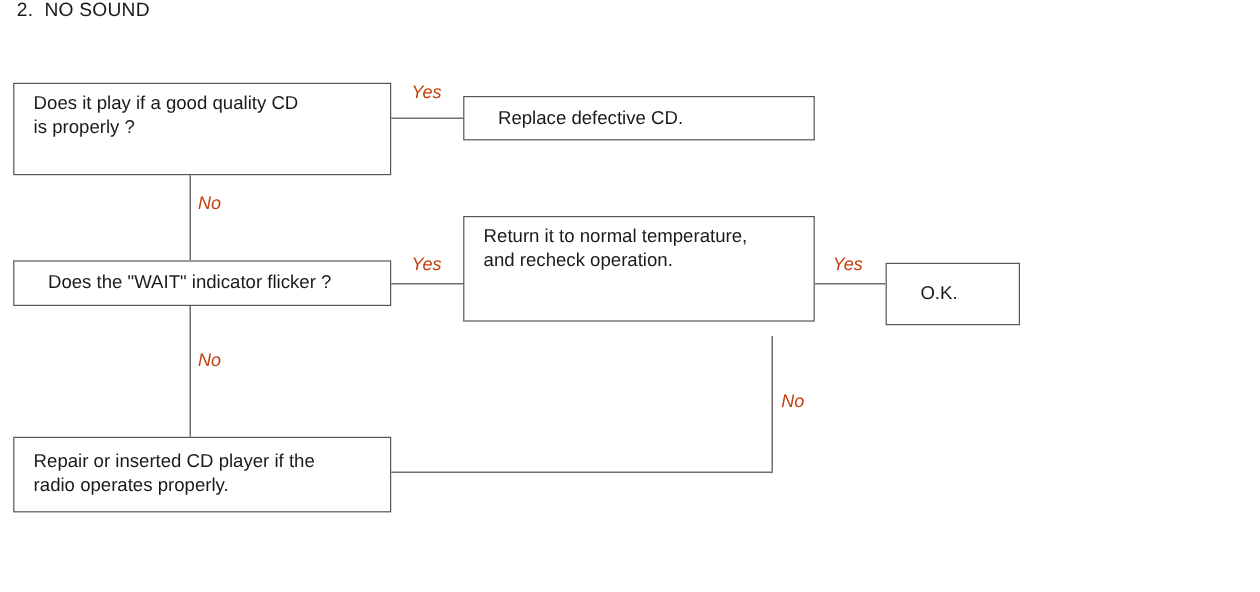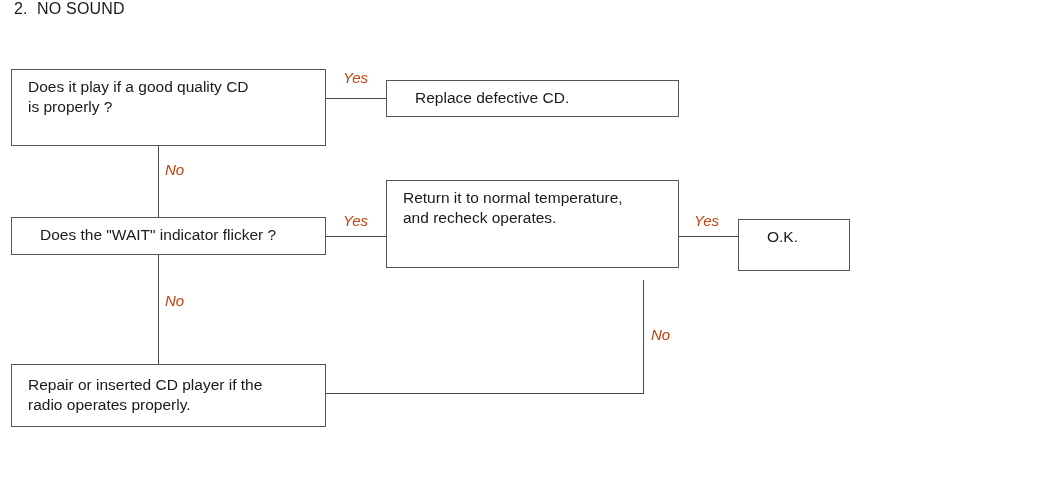--- a/index.html
+++ b/index.html
@@ -39,21 +39,21 @@
     padding: 7px 14px 7px 16px;
     z-index: 2;
   }
   .node .line {
     display: block;
     white-space: pre;
   }
   .node.center-v {
     display: flex;
     flex-direction: column;
-    justify-content: flex-start;
+    justify-content: center;
     padding-left: 28px;
   }
   .edge-label {
     position: absolute;
     font-size: 15px;
     line-height: 17px;
     color: #c2410c;
     background: transparent;
     z-index: 3;
     white-space: pre;
@@ -103,21 +103,21 @@
   <div class="node center-v" style="left:386px; top:80px; width:293px; height:37px;">
     <span class="line">Replace defective CD.</span>
   </div>
 
   <div class="node center-v" style="left:11px; top:217px; width:315px; height:38px;">
     <span class="line">Does the "WAIT" indicator flicker ?</span>
   </div>
 
   <div class="node" style="left:386px; top:180px; width:293px; height:88px;">
     <span class="line">Return it to normal temperature,</span>
-    <span class="line">and recheck operates.</span>
+    <span class="line">and recheck operation.</span>
   </div>
 
   <div class="node center-v" style="left:738px; top:219px; width:112px; height:52px;">
     <span class="line">O.K.</span>
   </div>
 
   <div class="node" style="left:11px; top:364px; width:315px; height:63px; padding-top:10px;">
     <span class="line">Repair or inserted CD player if the</span>
     <span class="line">radio operates properly.</span>
   </div>

